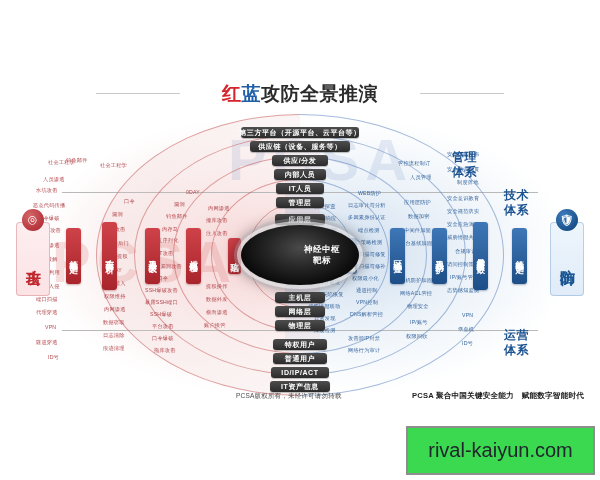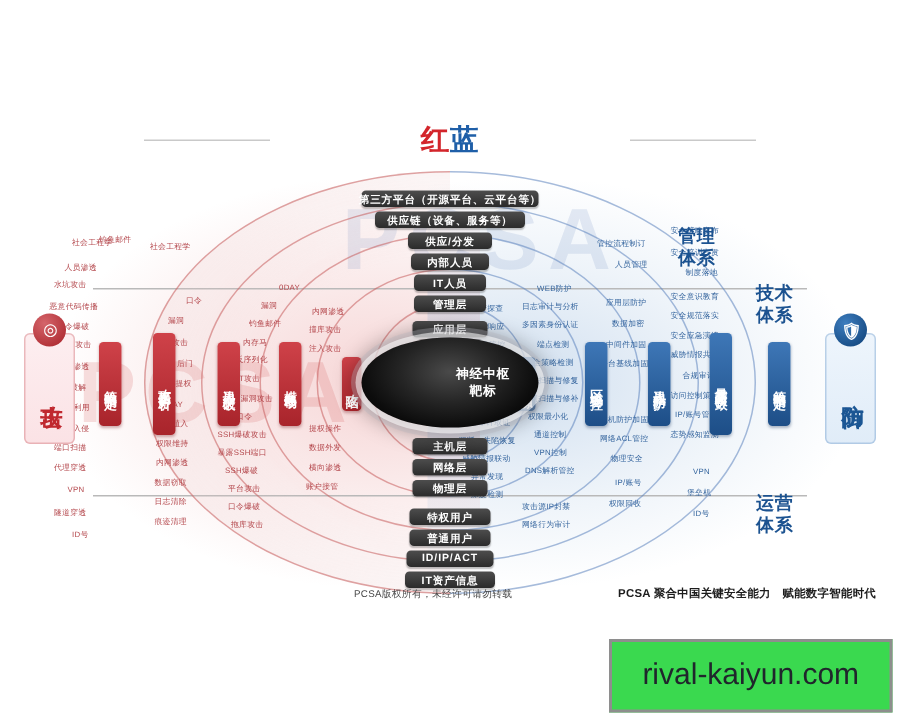--- a/index.html
+++ b/index.html
@@ -161,20 +161,21 @@
   <div id="wash-blue"></div>
 
   <div class="wm" id="wm-red">PCSA</div>
   <div class="wm" id="wm-blue">PCSA</div>
 
   <div id="title-wrap">
     <div id="title-line-l"></div>
     <div id="title-line-r"></div>
     <span class="ttl ttl-red">红</span>
       <span class="ttl ttl-blue">蓝</span>
+      <span class="ttl ttl-dark">攻防全景推演</span>
   </div>
 
   <div class="axis" id="axis-top"></div>
   <div class="axis" id="axis-bot"></div>
 
   <div class="ringset" id="rings-left">
     <div class="ring ring-r ring1 ringfill1"></div>
     <div class="ring ring-r ring2"></div>
     <div class="ring ring-r ring3"></div>
     <div class="ring ring-r ring4"></div>

